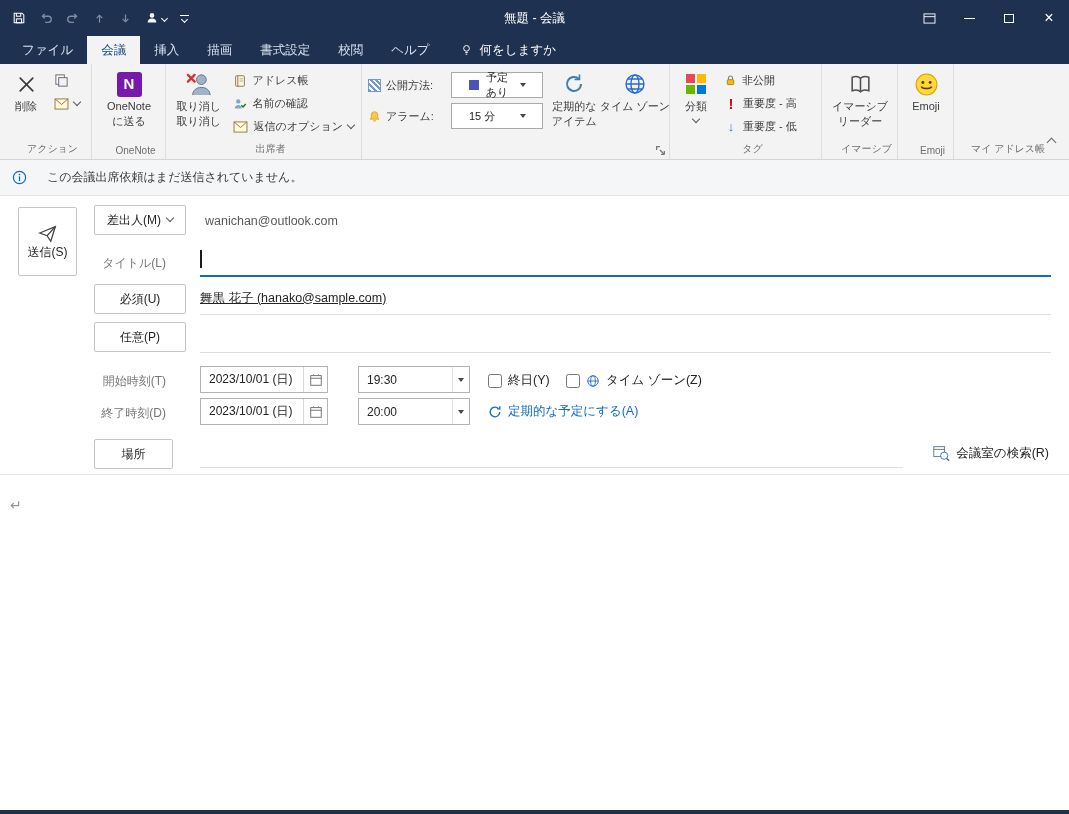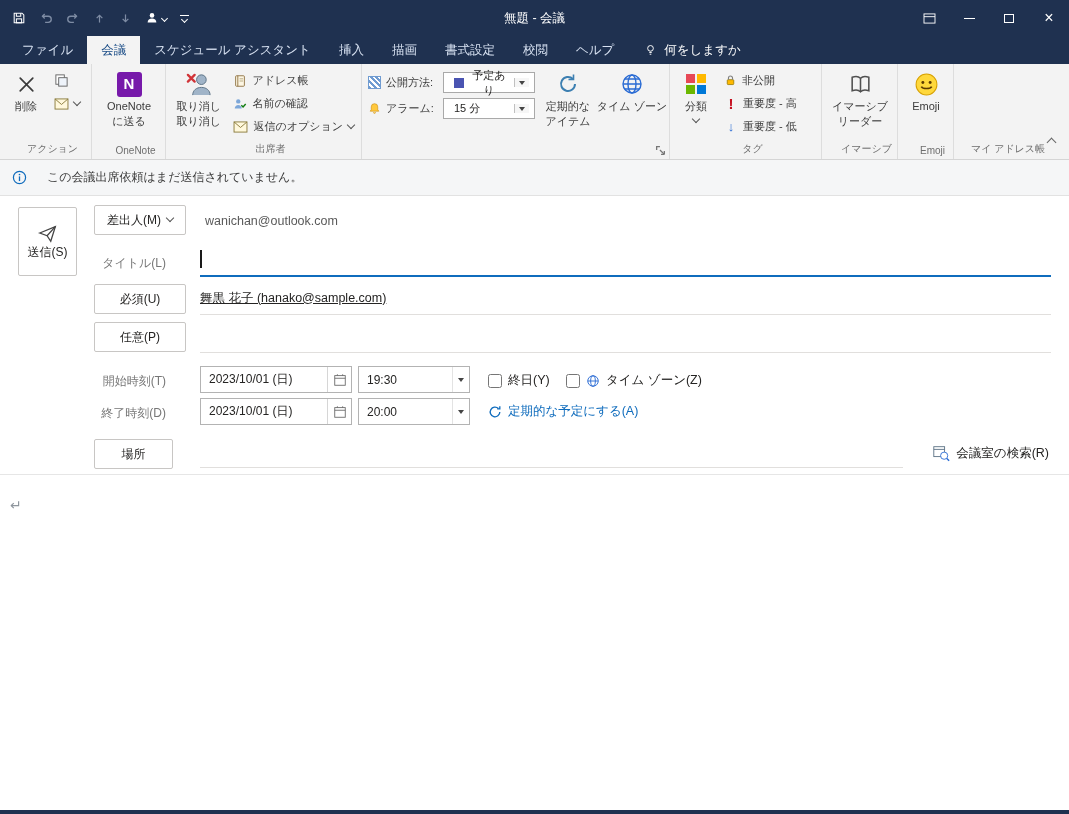--- a/index.html
+++ b/index.html
@@ -34,21 +34,21 @@
   .btn { background:none; border:none; cursor:pointer; font-family:inherit; color:#3b3b3b; }
   .bigbtn { display:flex; flex-direction:column; align-items:center; gap:1px; font-size:11px; line-height:1.25; padding-top:2px; min-width:44px; white-space:nowrap; }
   .bigbtn .ic { height:30px; display:flex; align-items:center; justify-content:center; }
   .smallstack { display:flex; flex-direction:column; gap:2px; padding-top:3px; }
   .smallbtn { display:flex; align-items:center; gap:5px; font-size:11px; height:21px; padding:0 4px; white-space:nowrap; }
   .chevdown { width:6px; height:6px; border-left:1.4px solid #555; border-bottom:1.4px solid #555; transform:rotate(-45deg); display:inline-block; margin-top:-4px; }
   .chevup { width:7px; height:7px; border-left:1.6px solid #666; border-top:1.6px solid #666; transform:rotate(45deg); display:inline-block; }
   .optrows { display:flex; flex-direction:column; gap:5px; padding:5px 2px 0 2px; }
   .orow { display:flex; align-items:center; gap:5px; font-size:11px; color:#3b3b3b; }
   .olabel { width:52px; text-align:left; }
-  .rcombo { display:flex; align-items:center; width:92px; height:21px; border:1px solid #a9a9a9; background:#fff; cursor:pointer; padding:5px; font-family:inherit; }
+  .rcombo { display:flex; align-items:center; width:92px; height:21px; border:1px solid #a9a9a9; background:#fff; cursor:pointer; padding:12px; font-family:inherit;margin-left:8px; }
   .rcombo .val { flex:1; display:flex; align-items:center; gap:5px; padding:0 5px; font-size:11px; color:#252423; }
   .rcombo .dd { width:15px; align-self:stretch; border-left:1px solid #c0c0c0; display:flex; align-items:center; justify-content:center; background:#f6f6f6; }
   .tri { width:0; height:0; border-left:3.5px solid transparent; border-right:3.5px solid transparent; border-top:4px solid #444; }
   .stripesq { width:13px; height:13px; border:1px solid #6f9bd1; background:repeating-linear-gradient(45deg,#6f9bd1 0 2px,#fff 2px 4px); flex:none; }
   .busysq { width:10px; height:10px; background:#4a54b2; flex:none; }
   .catgrid { display:grid; grid-template-columns:9px 9px; gap:2px; }
   .catgrid span { width:9px; height:9px; display:block; }
   .imp-high { color:#c50f1f; font-weight:bold; font-size:15px; width:14px; text-align:center; }
   .imp-low  { color:#2b6cd4; font-weight:bold; font-size:13px; width:14px; text-align:center; }
   .onen { width:25px; height:25px; background:#7719aa; color:#fff; font-weight:bold; font-size:15px; display:flex; align-items:center; justify-content:center; border-radius:3px; }
@@ -60,21 +60,21 @@
   .formarea { position:relative; height:279px; background:#fff; border-bottom:1px solid #e6e6e6; }
   .sendbtn { position:absolute; left:18px; top:11px; width:59px; height:69px; border:1px solid #c8c6c4; border-radius:2px; background:#fff; display:flex; flex-direction:column; align-items:center; justify-content:center; font-size:12px; color:#252423; cursor:pointer; font-family:inherit; }
   .fbtn { position:absolute; left:94px; width:92px; height:30px; border:1px solid #c8c6c4; border-radius:2px; background:#fff; display:flex; align-items:center; justify-content:center; gap:6px; font-size:12px; color:#252423; cursor:pointer; font-family:inherit; }
   .flabel { position:absolute; left:74px; width:92px; text-align:right; font-size:12px; color:#767676; white-space:nowrap; }
   .fromval { position:absolute; left:205px; top:18px; font-size:12.5px; color:#5a5a5a; }
   .titlerow { position:absolute; left:200px; right:18px; top:47px; height:34px; border-bottom:2px solid #0f6cbd; display:flex; align-items:center; }
   .caret { width:1.5px; height:18px; background:#1a1a1a; }
   .titleinput { flex:1; border:none; outline:none; font-size:13px; font-family:inherit; background:transparent; padding:0 4px; }
   .frow { position:absolute; left:200px; right:18px; height:33px; border-bottom:1px solid #e1dfdd; display:flex; align-items:center; }
   .reqlink { font-size:12.5px; color:#252423; text-decoration:underline; background:none; border:none; cursor:pointer; font-family:inherit; }
-  .datebox { position:absolute; display:flex; align-items:stretch; border:1px solid #b3b3b3; background:#fff; width:152px; height:27px; }
+  .datebox { position:absolute; display:flex; align-items:stretch; border:1px solid #b3b3b3; background:#fff; width:128px; height:27px; }
   .datebox .dval { flex:1; display:flex; align-items:center; padding-left:8px; font-size:12px; color:#252423; cursor:text; }
   .datebox .dbtn { width:24px; border:none; border-left:1px solid #d6d6d6; background:#fff; display:flex; align-items:center; justify-content:center; cursor:pointer; }
   .timebox { position:absolute; display:flex; align-items:stretch; border:1px solid #b3b3b3; background:#fff; width:112px; height:27px; cursor:pointer; padding:0; font-family:inherit; }
   .timebox .tval { flex:1; display:flex; align-items:center; padding-left:8px; font-size:12px; color:#252423; }
   .timebox .dd { width:17px; border-left:1px solid #e3e3e3; display:flex; align-items:center; justify-content:center; background:#fff; }
   .checkline { position:absolute; display:flex; align-items:center; gap:6px; font-size:12.5px; color:#252423; }
   .checkline input { width:14px; height:14px; margin:0; cursor:pointer; }
   .reclink { position:absolute; display:flex; align-items:center; gap:6px; font-size:12.5px; color:#0f6cbd; background:none; border:none; cursor:pointer; font-family:inherit; }
   .locline { position:absolute; left:200px; top:243px; width:703px; height:29px; border-bottom:1px solid #e1dfdd; cursor:text; }
   .roomfinder { position:absolute; right:20px; top:248px; display:flex; align-items:center; gap:6px; font-size:12.5px; color:#252423; background:none; border:none; cursor:pointer; font-family:inherit; }
@@ -166,21 +166,20 @@
         </button>
       <button class="wc">
           <span class="closex">×</span>
         </button>
     </div>
   </div>
 
   <div class="tabsrow">
     <button class="tab">ファイル</button>
     <button class="tab active">会議</button>
-    <button class="tab">スケジュール アシスタント</button>
     <button class="tab">挿入</button>
     <button class="tab">描画</button>
     <button class="tab">書式設定</button>
     <button class="tab">校閲</button>
     <button class="tab">ヘルプ</button>
     <button class="tellme">
       <span>
         <svg width="13" height="14" viewBox="0 0 16 16" fill="none" stroke="#fff" stroke-width="1.2">
             <circle cx="8" cy="6" r="3.5"></circle>
             <path d="M6.5 11h3M7 13.2h2"></path>

